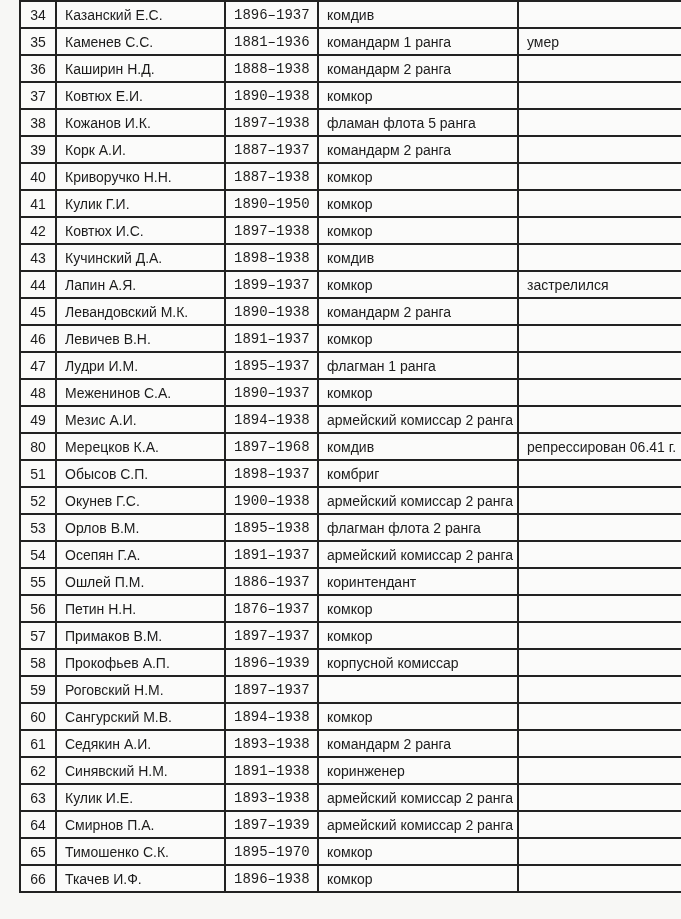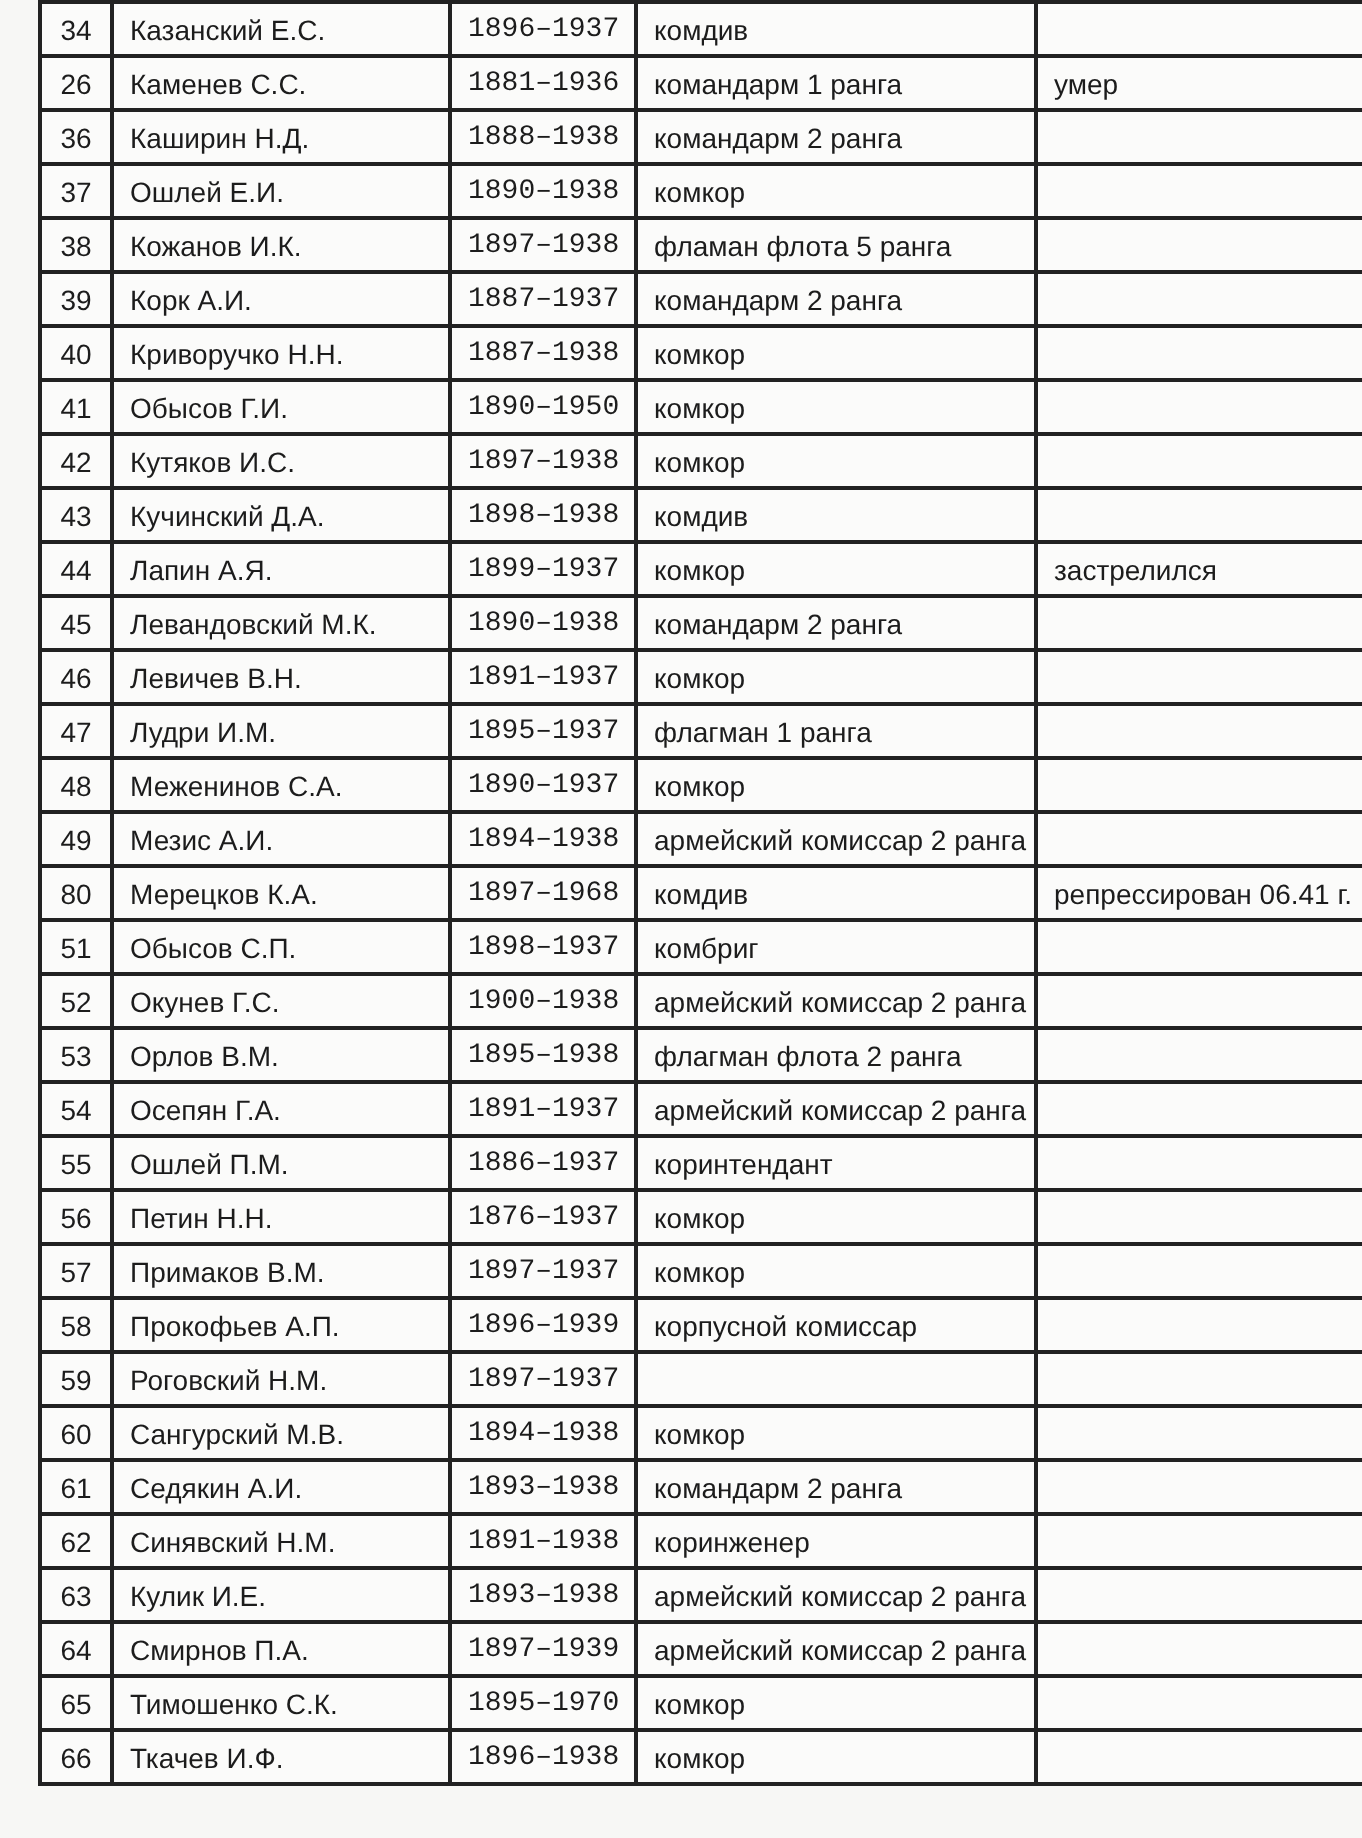--- a/index.html
+++ b/index.html
@@ -56,36 +56,36 @@
   </colgroup>
   <tbody>
       <tr>
         <td class="c-num">34</td>
         <td class="c-name">Казанский Е.С.</td>
         <td class="c-years">1896–1937</td>
         <td class="c-rank">комдив</td>
         <td class="c-note"></td>
       </tr>
       <tr>
-        <td class="c-num">26</td>
+        <td class="c-num">35</td>
         <td class="c-name">Каменев С.С.</td>
         <td class="c-years">1881–1936</td>
         <td class="c-rank">командарм 1 ранга</td>
         <td class="c-note">умер</td>
       </tr>
       <tr>
         <td class="c-num">36</td>
         <td class="c-name">Каширин Н.Д.</td>
         <td class="c-years">1888–1938</td>
         <td class="c-rank">командарм 2 ранга</td>
         <td class="c-note"></td>
       </tr>
       <tr>
         <td class="c-num">37</td>
-        <td class="c-name">Ошлей Е.И.</td>
+        <td class="c-name">Ковтюх Е.И.</td>
         <td class="c-years">1890–1938</td>
         <td class="c-rank">комкор</td>
         <td class="c-note"></td>
       </tr>
       <tr>
         <td class="c-num">38</td>
         <td class="c-name">Кожанов И.К.</td>
         <td class="c-years">1897–1938</td>
         <td class="c-rank">фламан флота 5 ранга</td>
         <td class="c-note"></td>
@@ -99,28 +99,28 @@
       </tr>
       <tr>
         <td class="c-num">40</td>
         <td class="c-name">Криворучко Н.Н.</td>
         <td class="c-years">1887–1938</td>
         <td class="c-rank">комкор</td>
         <td class="c-note"></td>
       </tr>
       <tr>
         <td class="c-num">41</td>
-        <td class="c-name">Обысов Г.И.</td>
+        <td class="c-name">Кулик Г.И.</td>
         <td class="c-years">1890–1950</td>
         <td class="c-rank">комкор</td>
         <td class="c-note"></td>
       </tr>
       <tr>
         <td class="c-num">42</td>
-        <td class="c-name">Кутяков И.С.</td>
+        <td class="c-name">Ковтюх И.С.</td>
         <td class="c-years">1897–1938</td>
         <td class="c-rank">комкор</td>
         <td class="c-note"></td>
       </tr>
       <tr>
         <td class="c-num">43</td>
         <td class="c-name">Кучинский Д.А.</td>
         <td class="c-years">1898–1938</td>
         <td class="c-rank">комдив</td>
         <td class="c-note"></td>

